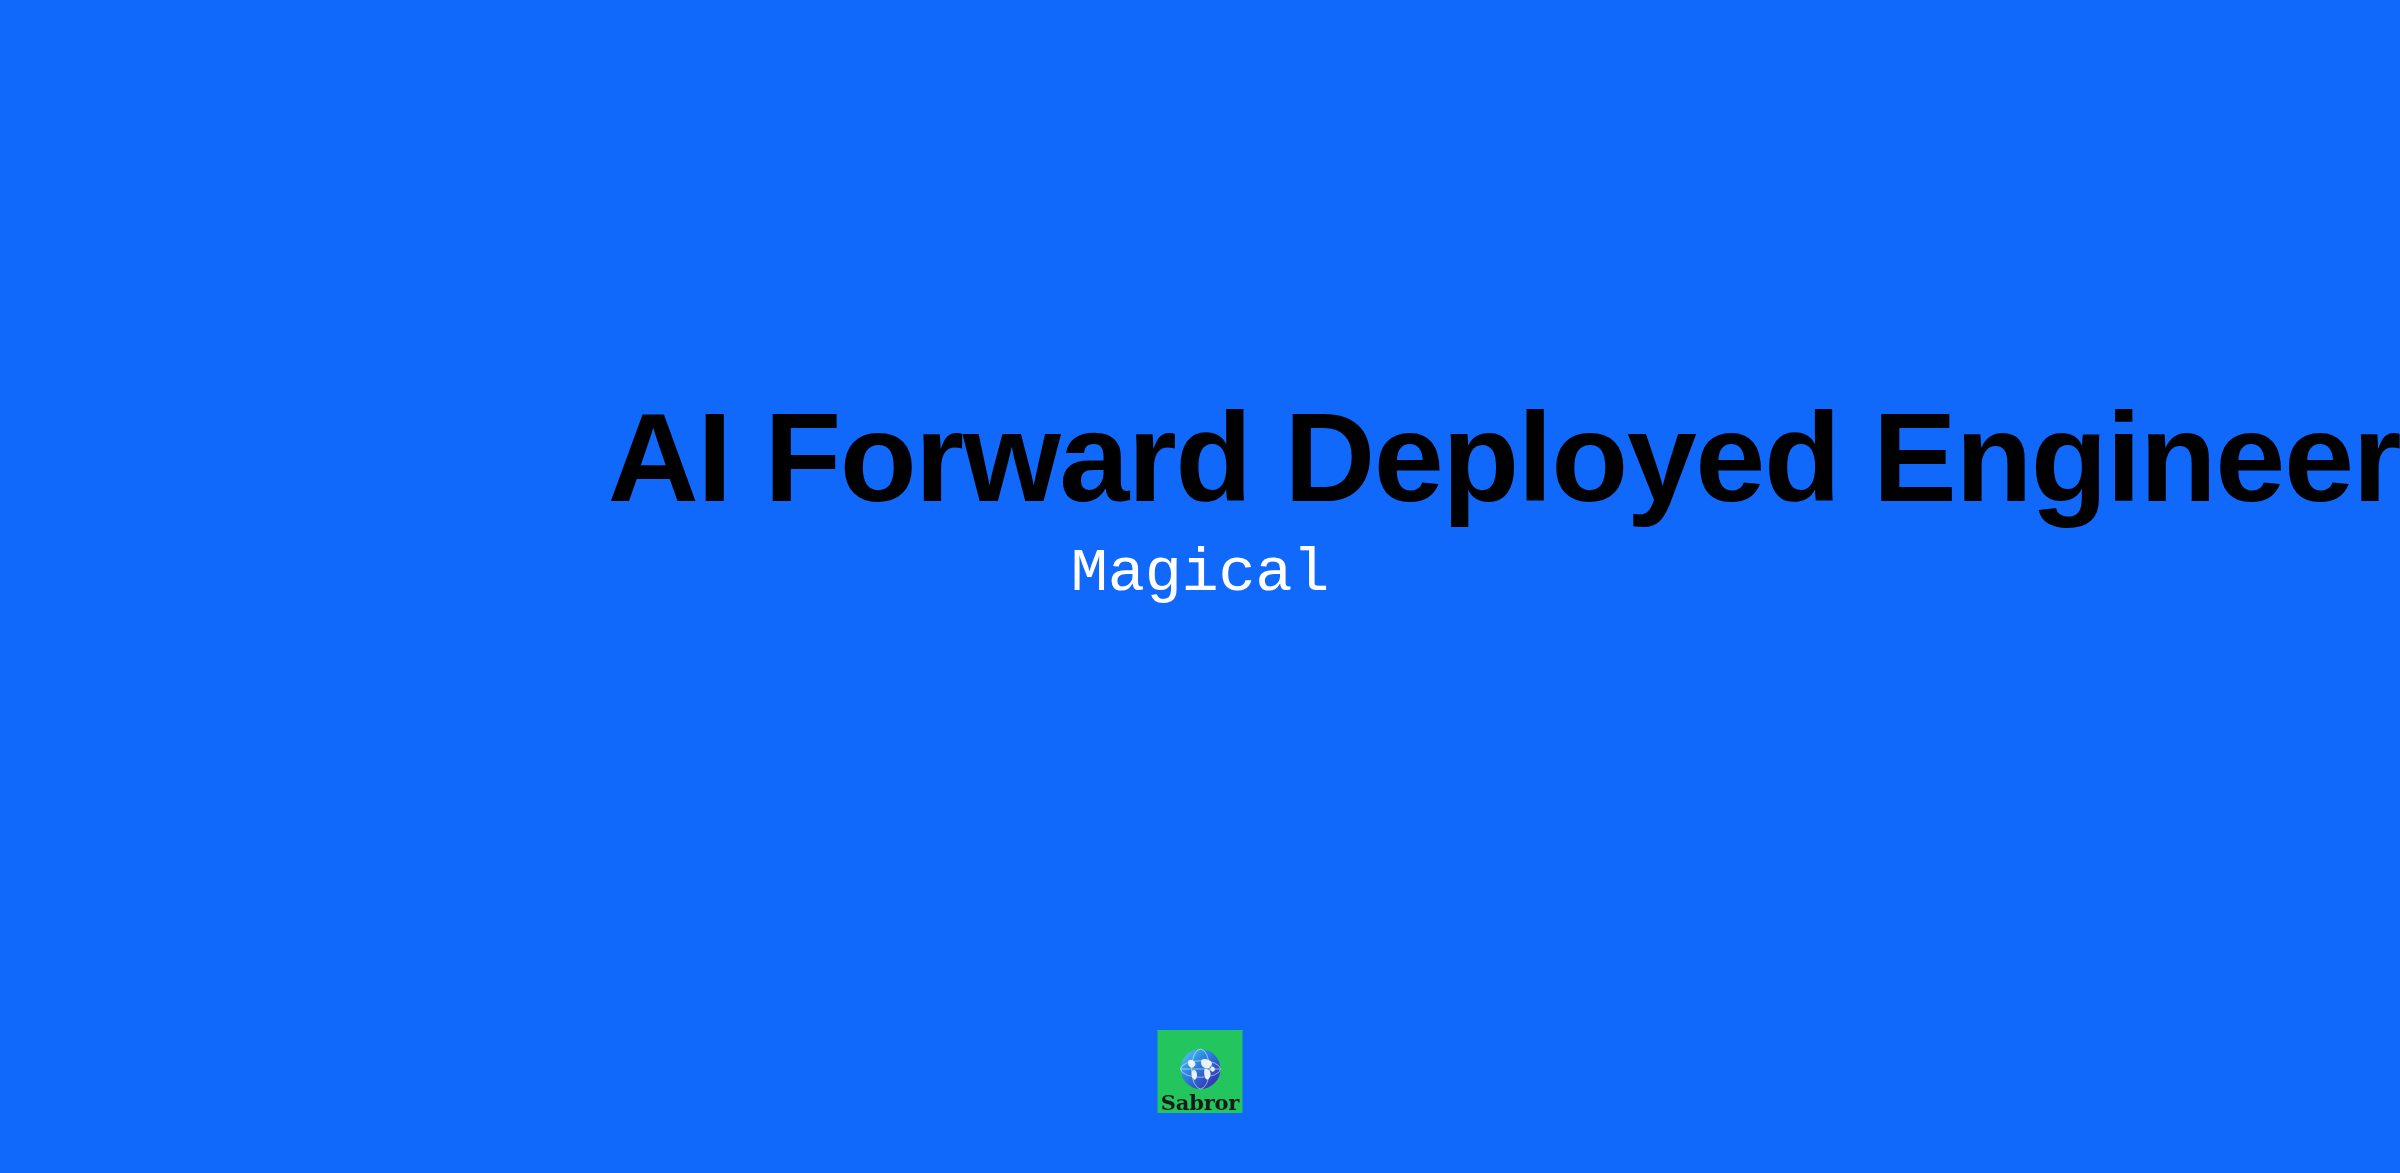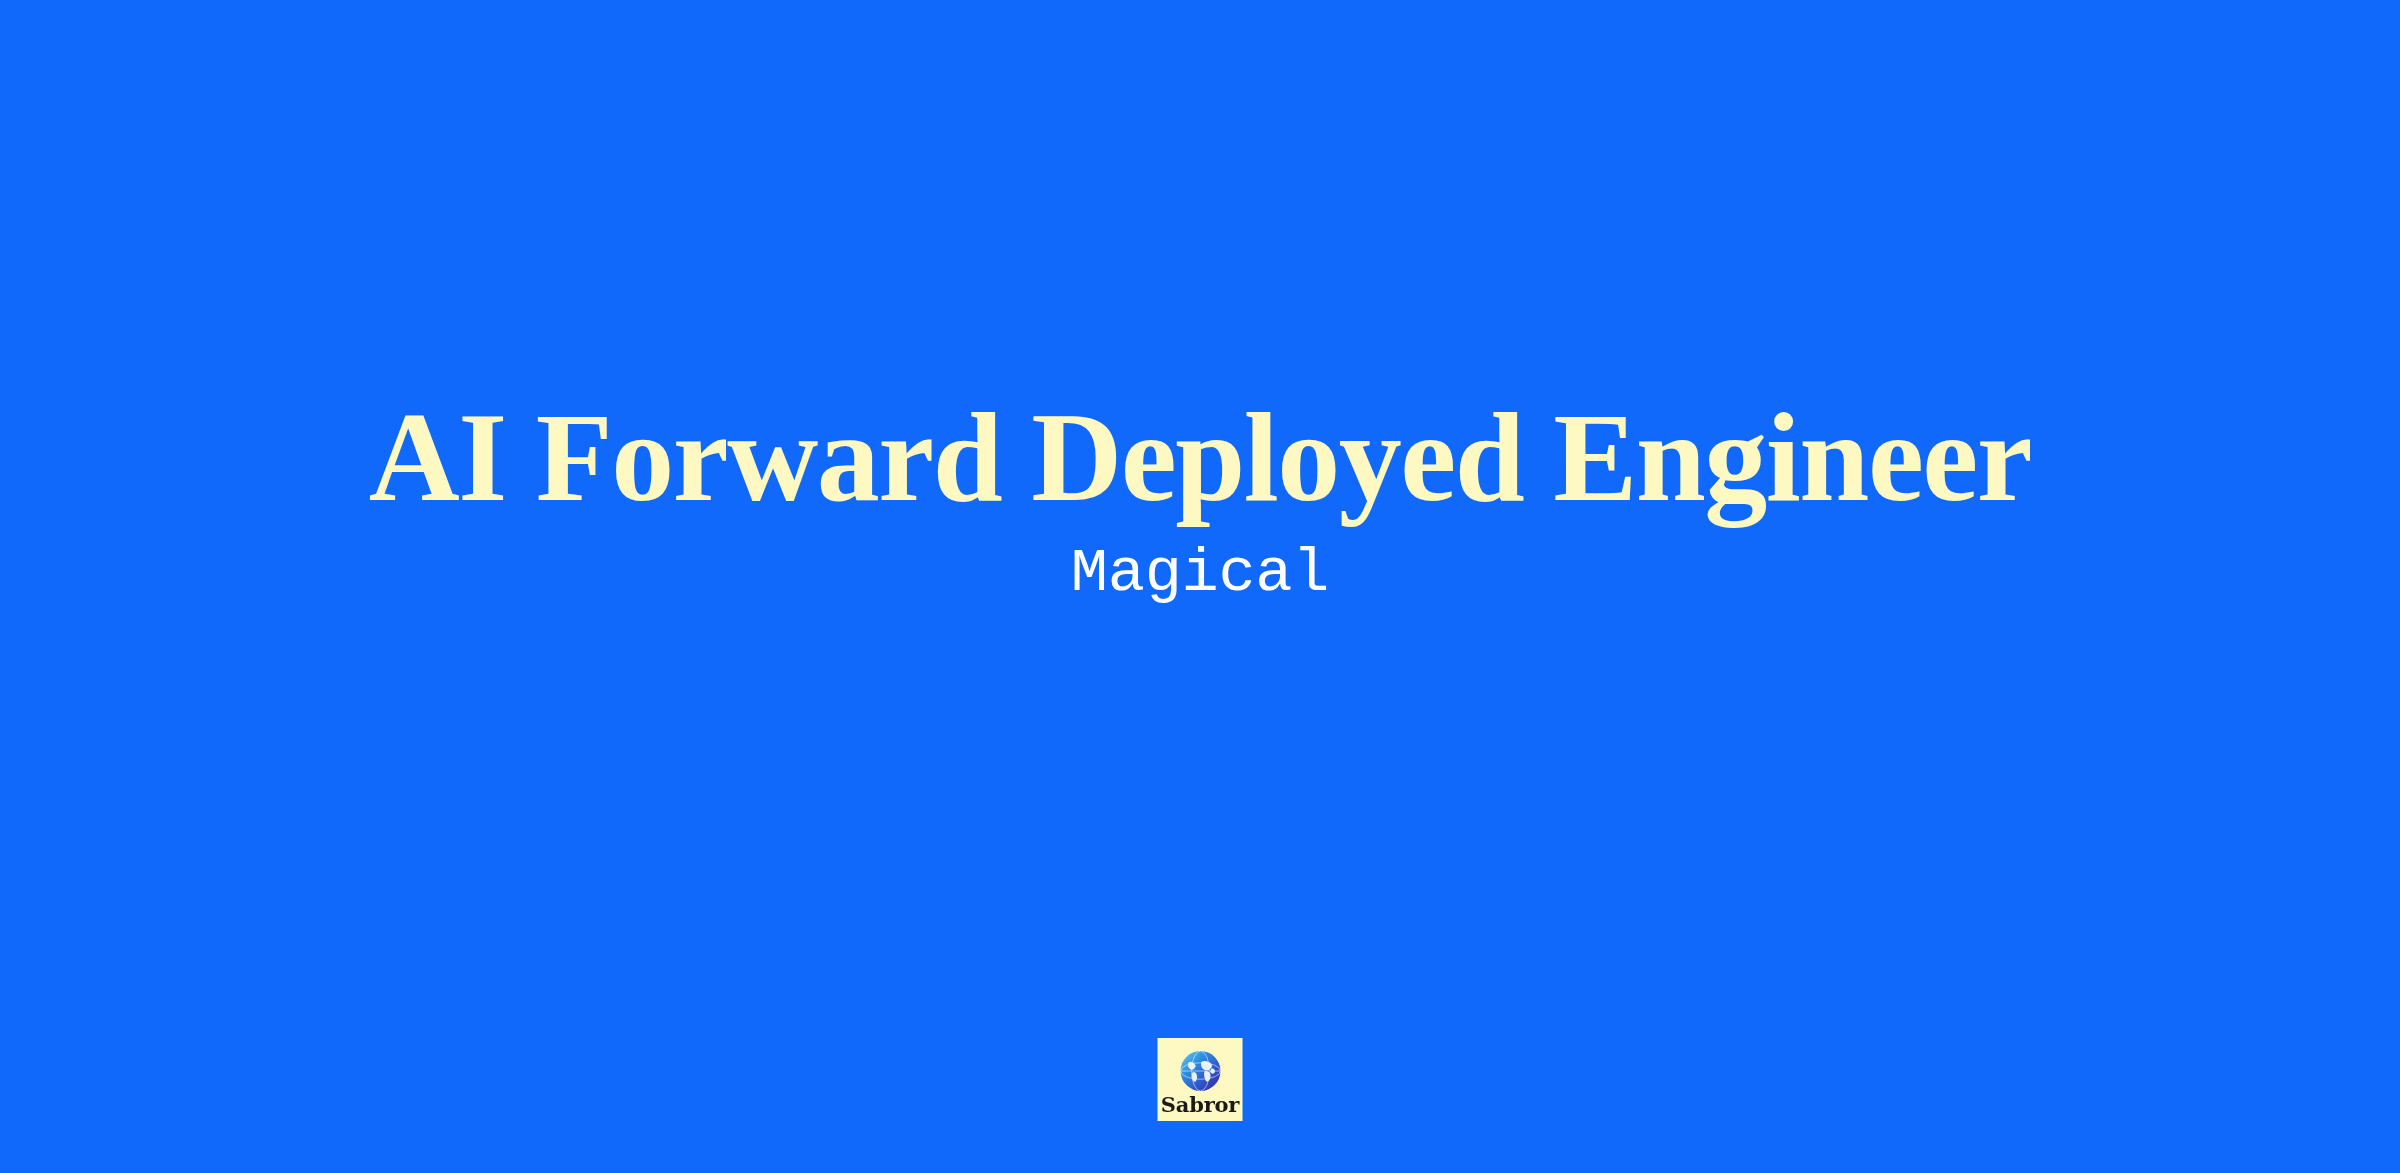--- a/index.html
+++ b/index.html
@@ -28,27 +28,28 @@
   .title-block {
     position: absolute;
     left: 0;
     right: 0;
     top: 395px;
     text-align: center;
   }
 
   .slide-title {
     margin: 0;
-    color: #fef9c3;
-    font-family: Liberation Serif, serif;
+    color: #000000;
+    font-family: Liberation Sans, sans-serif;
     font-weight: 700;
     font-size: 126px;
     line-height: 1.0;
     letter-spacing: -1.5px;
     white-space: nowrap;
+    text-align: right;
   }
 
   .slide-subtitle {
     margin: 0;
     padding-top: 22px;
     color: #ffffff;
     font-family: Liberation Mono, monospace;
     font-weight: 400;
     font-size: 62px;
     line-height: 1.0;
@@ -57,28 +58,27 @@
   }
 
   
   .logo-wrap {
     position: absolute;
     left: 50%;
     top: 1030px;
     transform: translateX(-50%);
     width: 85px;
     height: 83px;
-    background: #fef9c3;
+    background: #22c55e;
     display: flex;
     flex-direction: column;
     align-items: center;
-    justify-content: center;
+    justify-content: flex-end;
     padding-top: 5px;
     box-sizing: border-box;
-    margin-top: 8px;
   }
 
   .logo-globe {
     width: 44px;
     height: 44px;
     display: block;
   }
 
   .logo-wordmark {
     display: block;

